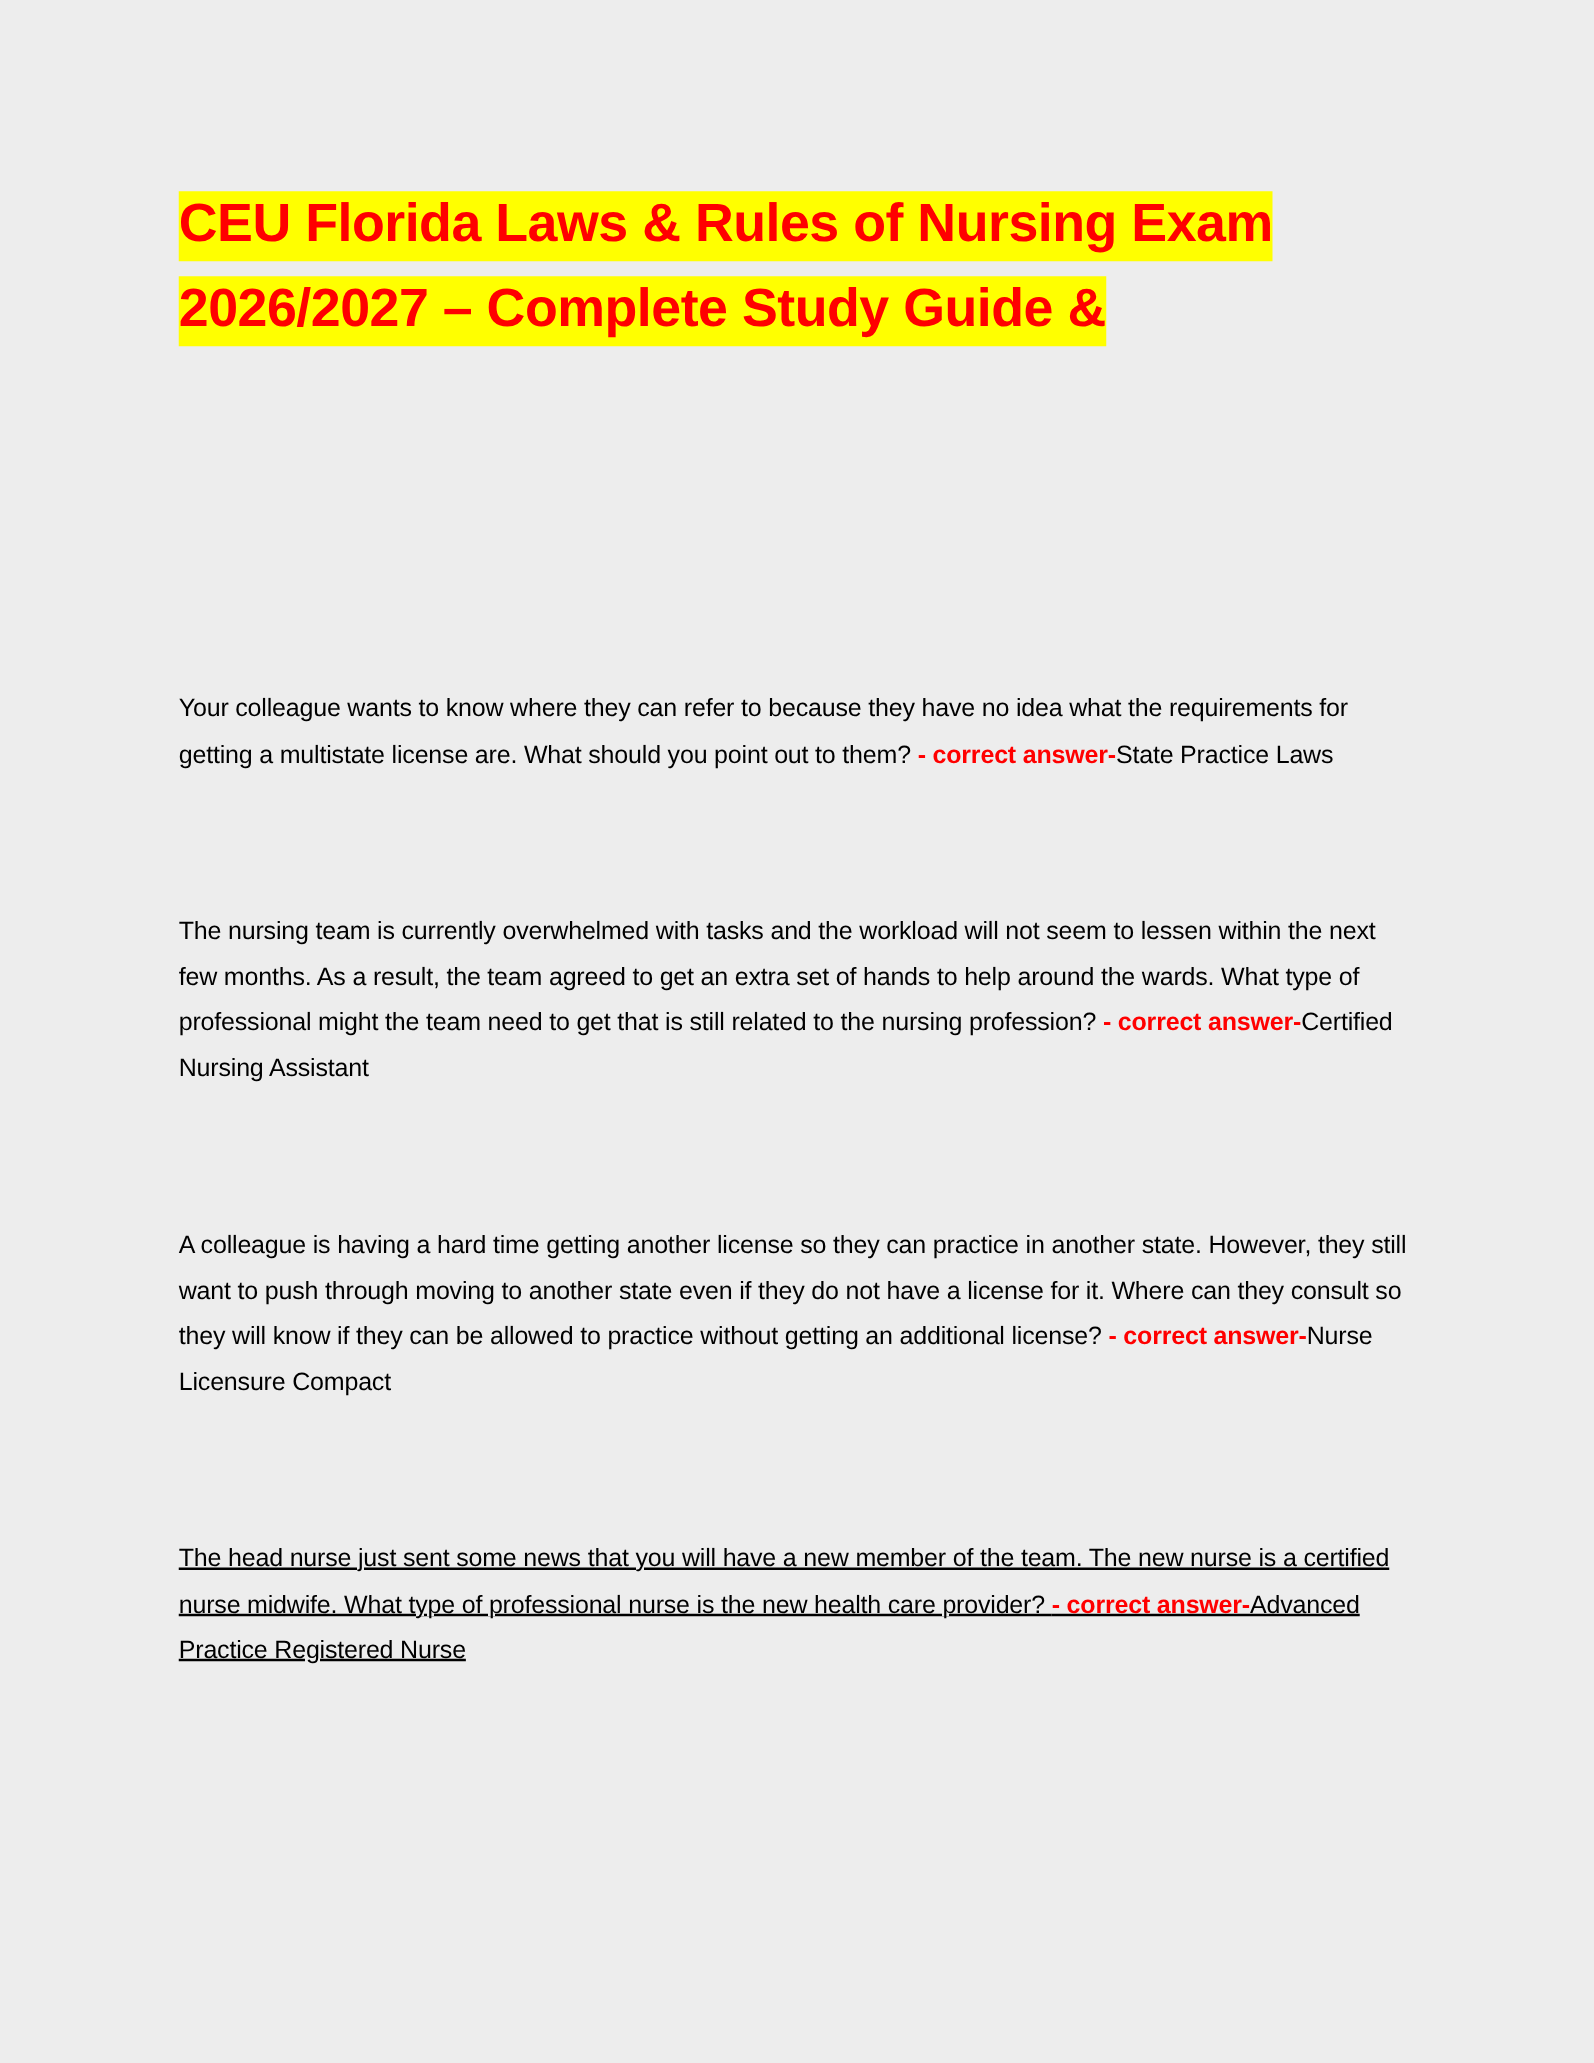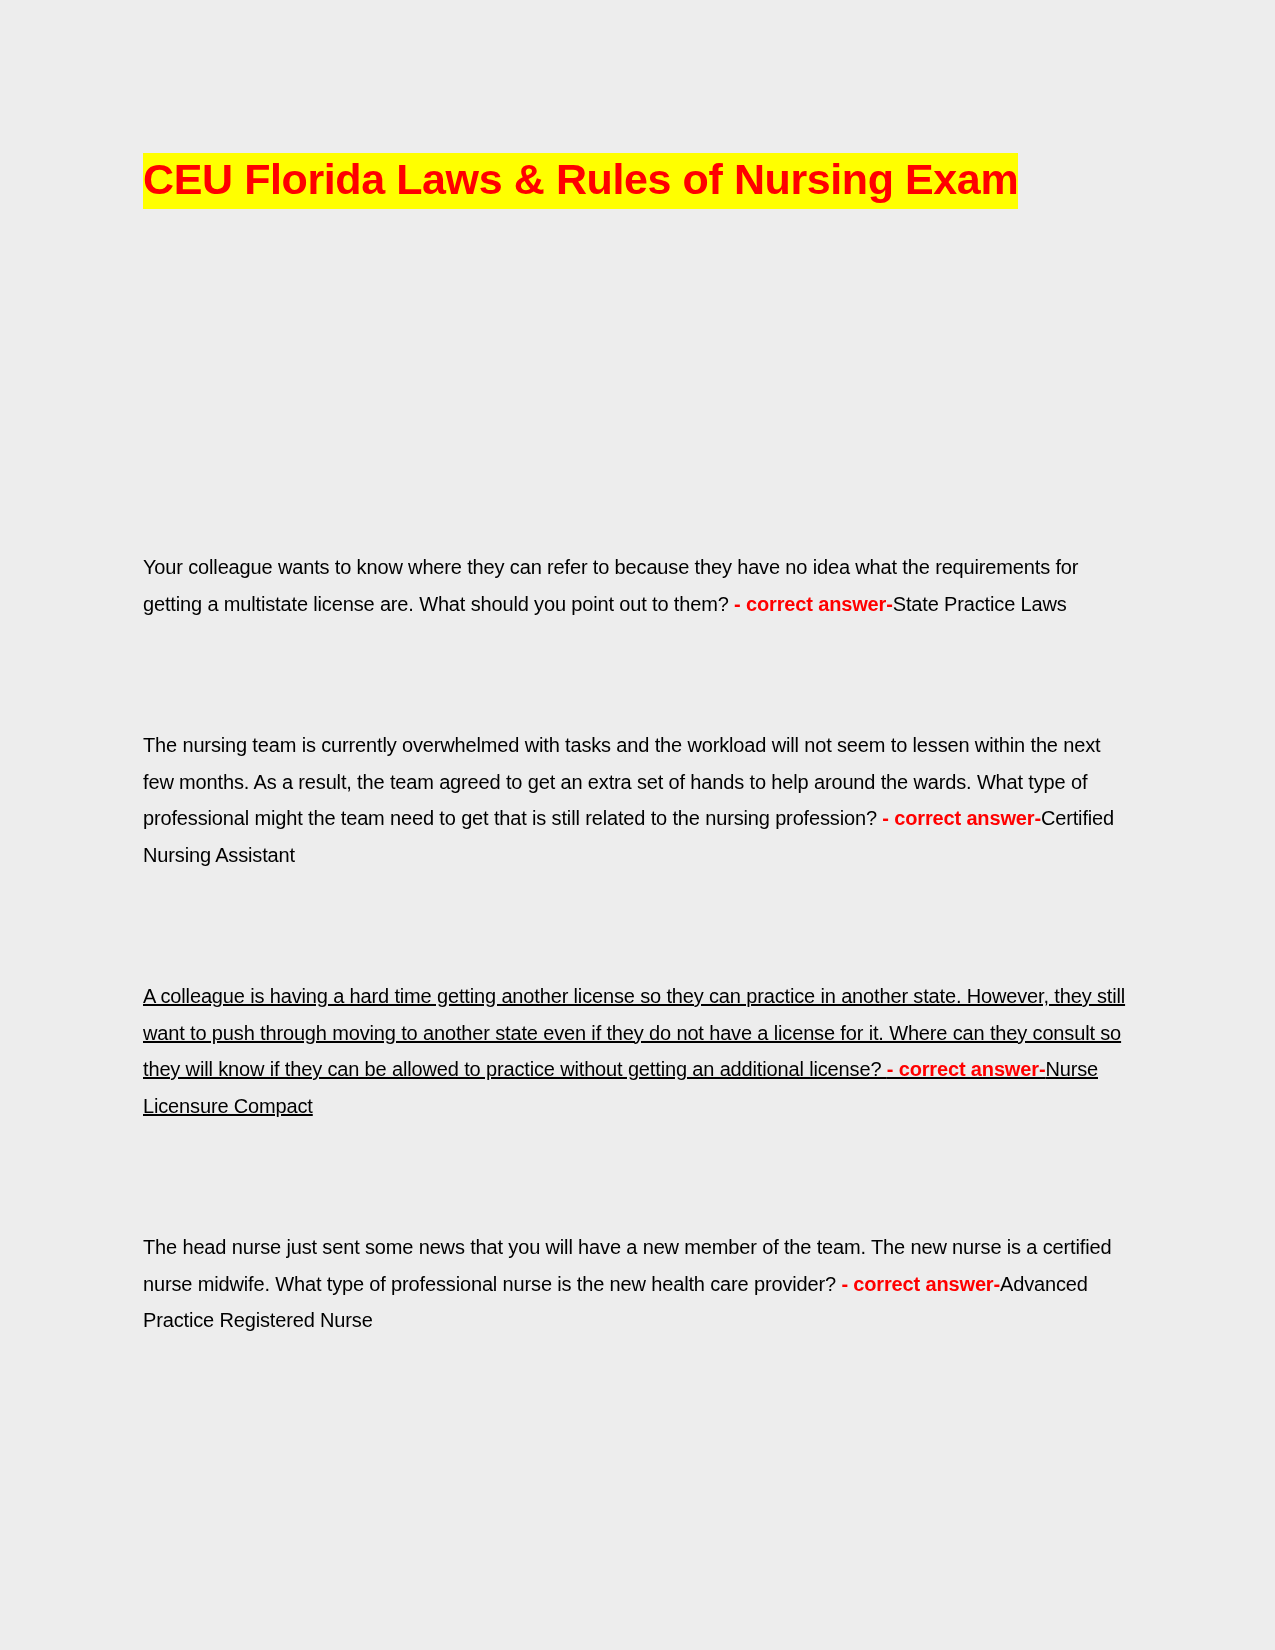--- a/index.html
+++ b/index.html
@@ -52,30 +52,31 @@
       line-height: 36.6px;
       color: #000000;
       letter-spacing: -0.15px;
     }
     .qa .ans-label {
       color: #ff0000;
       font-weight: bold;
     }
     #qa-1 { top: 549px; }
     #qa-2 { top: 727px; }
-    #qa-3 { top: 978px; text-decoration: underline; }
-    #qa-4 { top: 1229px; }
+    #qa-3 { top: 978px; }
+    #qa-4 { top: 1229px; text-decoration: underline; }
   </style>
 </head>
 <body>
 
 <div class="page">
 
   <h1 class="title">
     <span class="line"><span class="hl">CEU Florida Laws &amp; Rules of Nursing Exam</span></span>
+    <span class="line"><span class="hl">2026/2027 – Complete Study Guide &amp;</span></span>
   </h1>
 
   <p class="qa" id="qa-1"><span>Your colleague wants to know where they can refer to because they have no idea what the requirements for getting a multistate license are. What should you point out to them? </span><span class="ans-label">- correct answer-</span><span>State Practice Laws</span></p>
 
   <p class="qa" id="qa-2"><span>The nursing team is currently overwhelmed with tasks and the workload will not seem to lessen within the next few months. As a result, the team agreed to get an extra set of hands to help around the wards. What type of professional might the team need to get that is still related to the nursing profession? </span><span class="ans-label">- correct answer-</span><span>Certified Nursing Assistant</span></p>
 
   <p class="qa" id="qa-3"><span>A colleague is having a hard time getting another license so they can practice in another state. However, they still want to push through moving to another state even if they do not have a license for it. Where can they consult so they will know if they can be allowed to practice without getting an additional license? </span><span class="ans-label">- correct answer-</span><span>Nurse Licensure Compact</span></p>
 
   <p class="qa" id="qa-4"><span>The head nurse just sent some news that you will have a new member of the team. The new nurse is a certified nurse midwife. What type of professional nurse is the new health care provider? </span><span class="ans-label">- correct answer-</span><span>Advanced Practice Registered Nurse</span></p>
 

